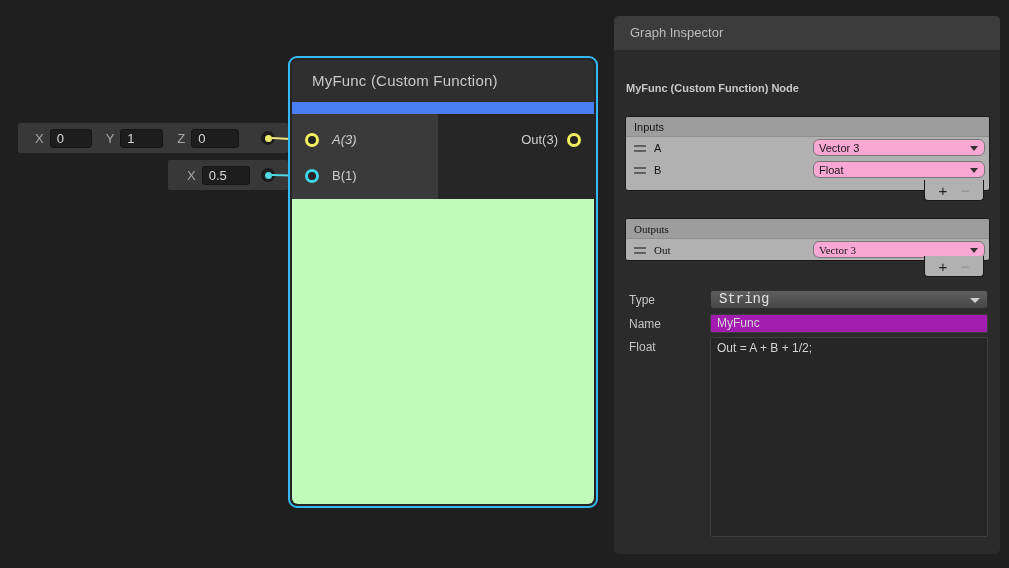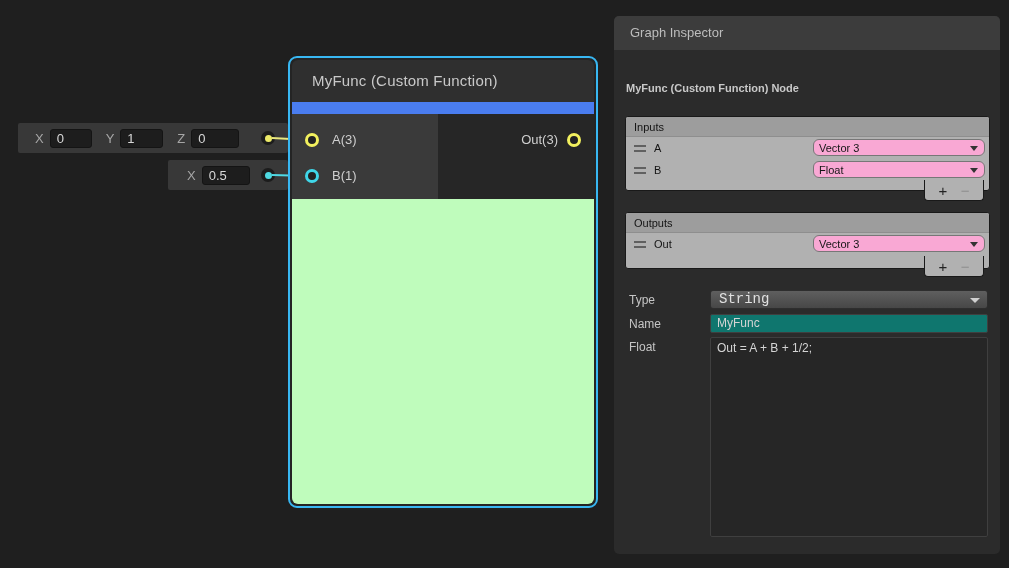--- a/index.html
+++ b/index.html
@@ -56,21 +56,21 @@
   .pmstrip { position:absolute; left:310px; width:60px; height:21px; background:#b1b1b1; border:1px solid #191919;
              border-top:none; border-radius:0 0 4px 4px; display:flex; align-items:center; justify-content:space-evenly; }
   .pmstrip .plus { color:#222; font-size:15px; line-height:15px; }
   .pmstrip .minus { color:#8f8f8f; font-size:15px; line-height:15px; }
 
   .flabel { position:absolute; left:15px; font-size:12px; color:#c5c5c5; }
   .ddd { position:absolute; left:96px; width:278px; height:19px; background:linear-gradient(#5f5f5f,#474747);
          border:1px solid #2e2e2e; border-radius:3px; color:#e0e0e0; font-size:14px; line-height:17px; padding-left:8px;font-family:Liberation Mono, monospace; }
   .arrow-lt { position:absolute; right:7px; top:50%; margin-top:-2px; width:0; height:0;
               border-left:5px solid transparent; border-right:5px solid transparent; border-top:5px solid #d0d0d0; }
-  .tin { position:absolute; left:96px; width:278px; height:19px; background:#0f766e; border:1px solid #3f3f3f;
+  .tin { position:absolute; left:96px; width:278px; height:19px; background:#a21caf; border:1px solid #3f3f3f;
          border-radius:2px; color:#d4d4d4; font-size:12px; line-height:17px; padding-left:6px; }
   .tarea { position:absolute; left:96px; width:278px; height:200px; background:#262626; border:1px solid #3f3f3f;
            border-radius:2px; color:#d4d4d4; font-size:12px; padding:3px 6px; }
 </style>
 </head>
 <body>
 
 <div class="canvas">
 
   <div class="vecbar" style="left:18px; top:123px; width:270px; padding:0 13px 0 17px;">
@@ -97,21 +97,21 @@
     <line x1="15" y1="8" x2="52" y2="10" stroke="#e9e77e" stroke-width="2"></line>
     <line x1="15" y1="45" x2="52" y2="46" stroke="#4fd9e4" stroke-width="2"></line>
   </svg>
 
   <div class="node">
     <div class="ntitle">MyFunc (Custom Function)</div>
     <div class="naccent"></div>
     <div class="nports">
       <div class="pleft"></div>
       <span class="port-ring ring-yellow" style="left:13px; top:19px;"></span>
-      <span class="plabel" style="left:40px; top:14px;">A(3)</span>
+      <span class="plabel" style="left:40px; top:14px;font-style:italic;">A(3)</span>
       <span class="port-ring ring-cyan" style="left:13px; top:55px;"></span>
       <span class="plabel" style="left:40px; top:50px;">B(1)</span>
       <span class="plabel" style="right:36px; top:14px;">Out(3)</span>
       <span class="port-ring ring-yellow" style="right:13px; top:19px;"></span>
     </div>
     <div class="npreview"></div>
   </div>
 
 </div>
 
@@ -137,21 +137,21 @@
         <span>Float</span>
         <span class="arrow-dk"></span>
       </div>
     </div>
   </div>
   <div class="pmstrip" style="top:164px;">
     <span class="plus">+</span>
     <span class="minus">−</span>
   </div>
 
-  <div class="secbox" style="top:196px; height:57px;">
+  <div class="secbox" style="top:202px; height:43px;font-family:Liberation Serif, serif;">
     <div class="sechead">Outputs</div>
     <div class="secrow">
       <span class="handle"></span>
       <span class="rname">Out</span>
       <div class="ddl">
         <span>Vector 3</span>
         <span class="arrow-dk"></span>
       </div>
     </div>
   </div>

